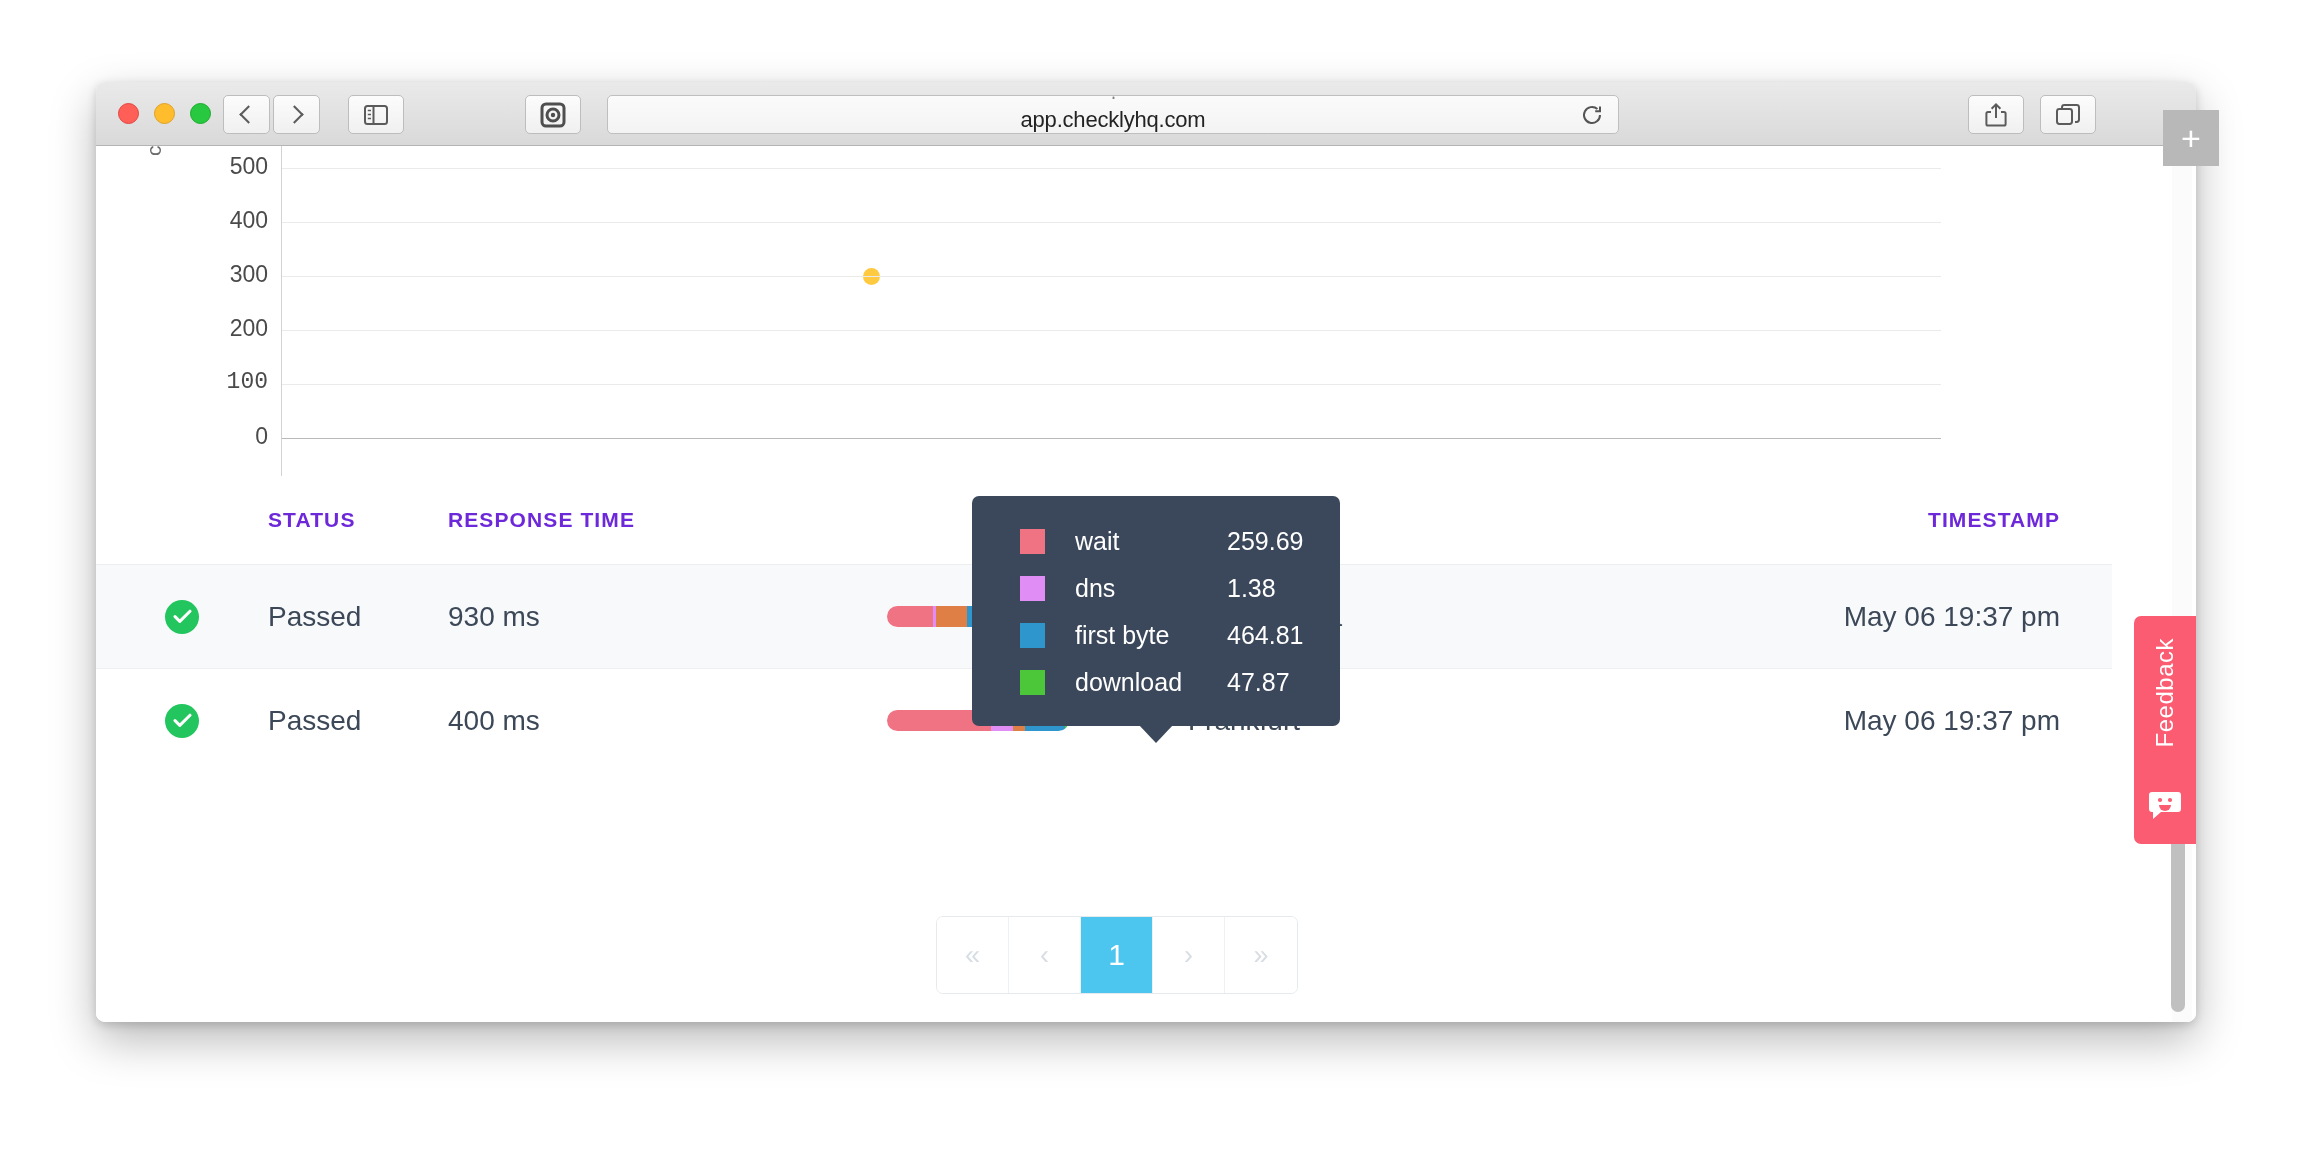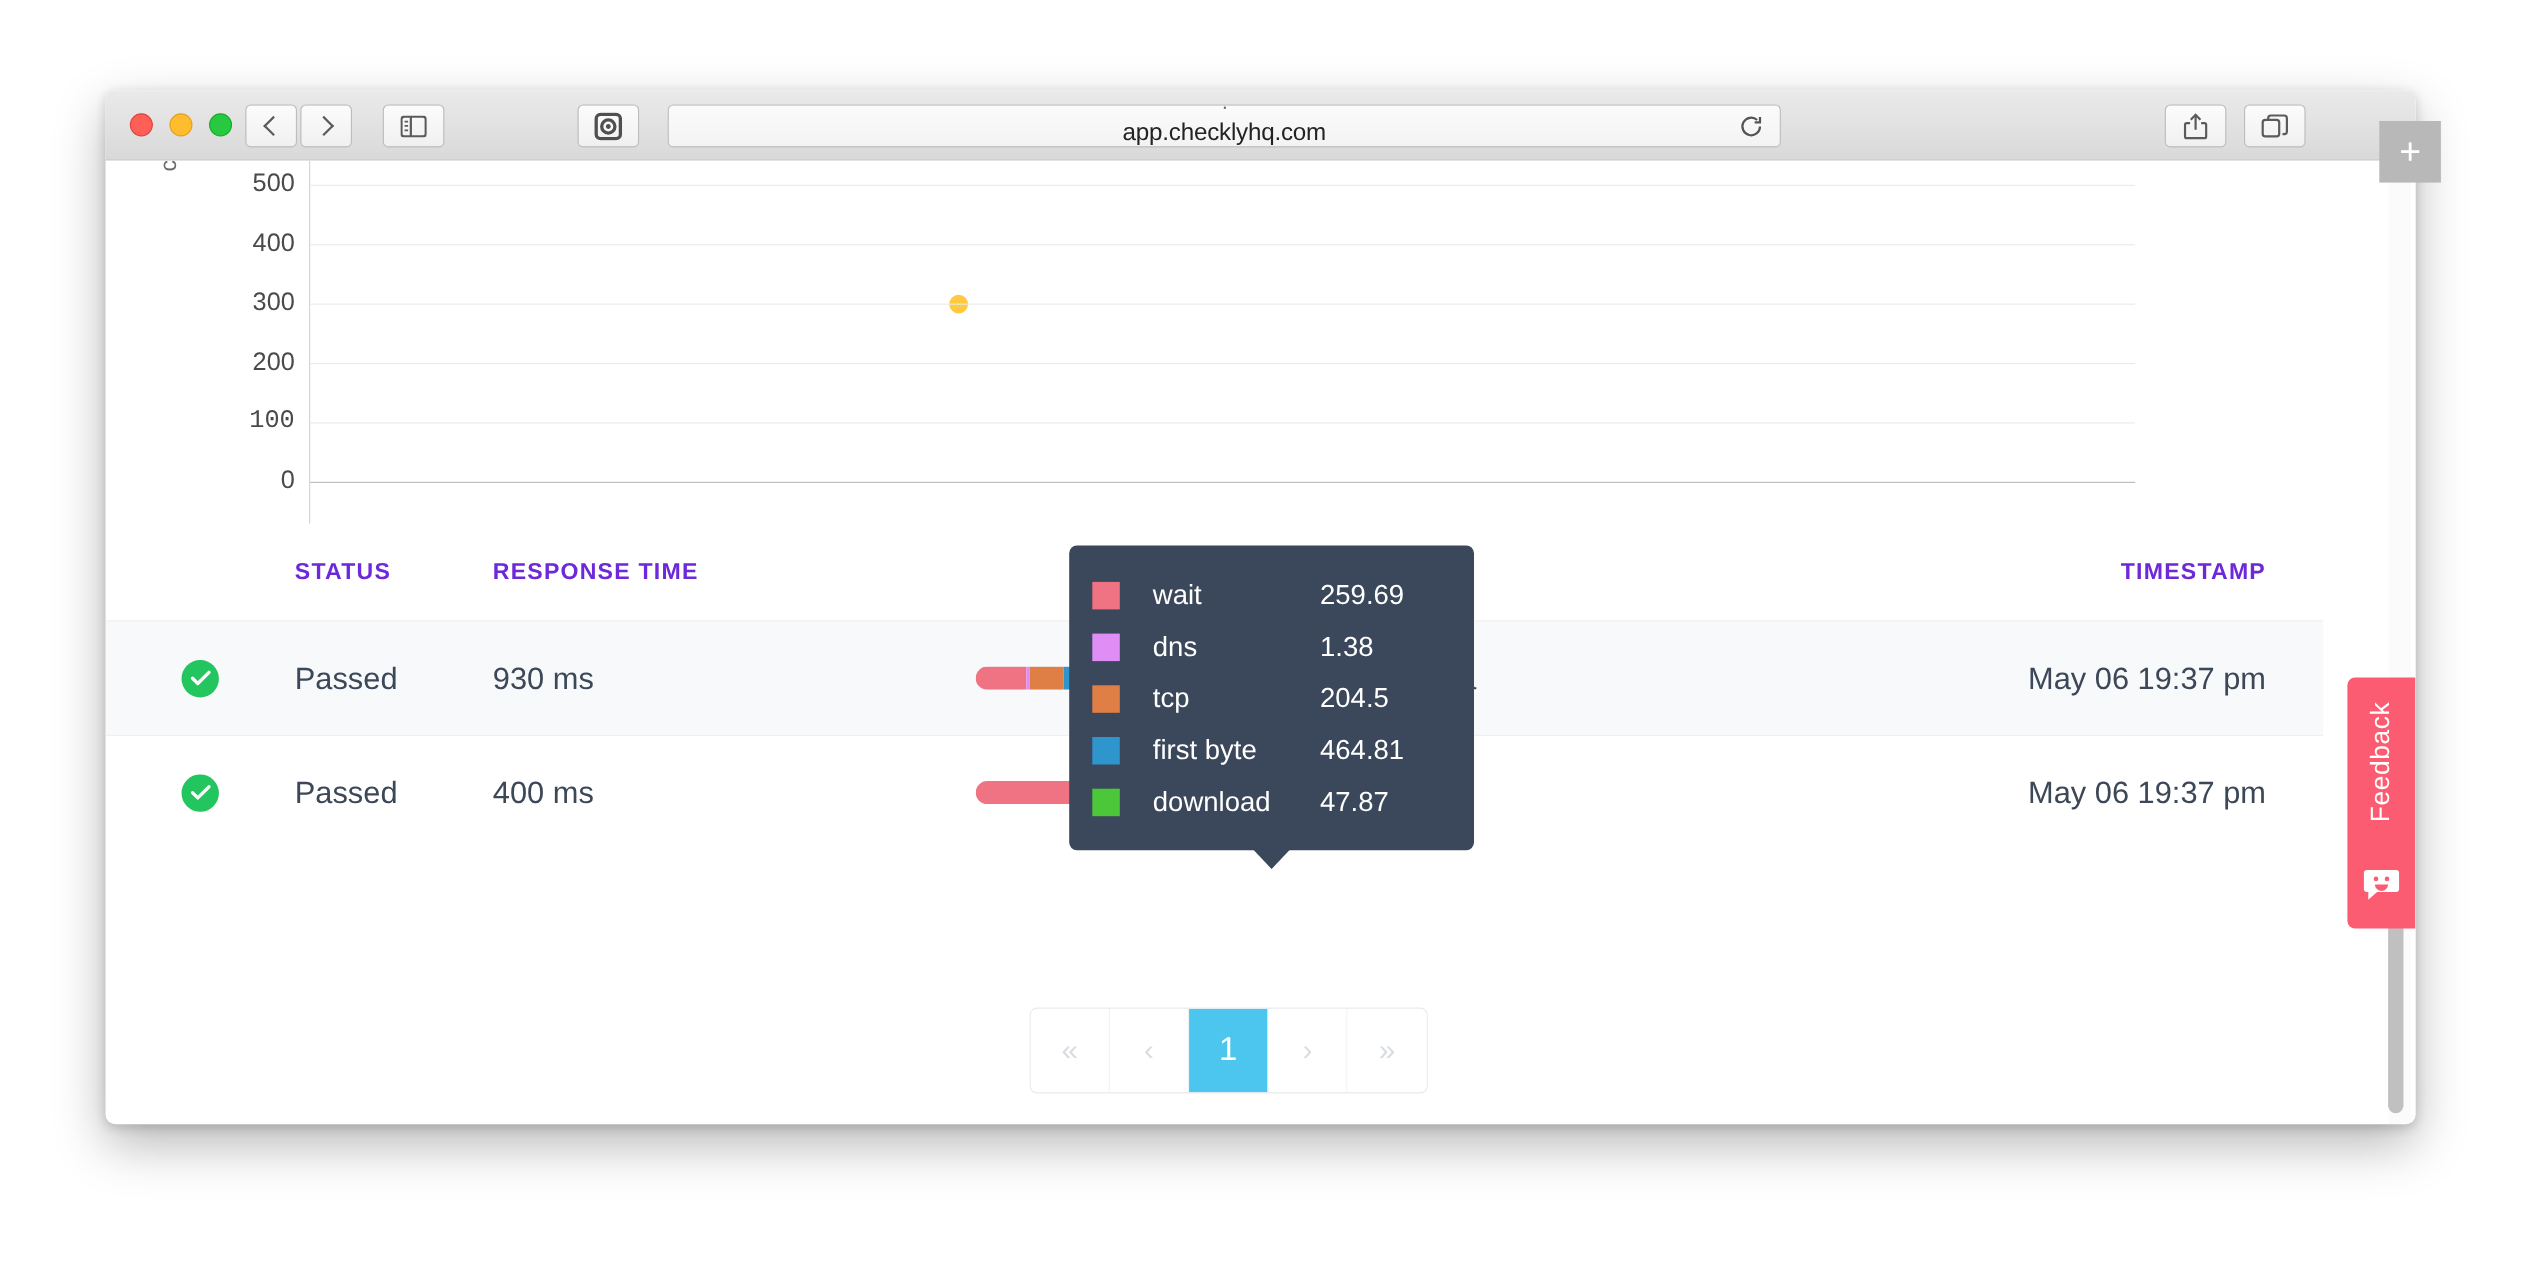--- a/index.html
+++ b/index.html
@@ -179,21 +179,21 @@
     padding: 22px 0 20px 0;
     z-index: 40;
   }
   #tooltip::after {
     content: ""; position: absolute;
     left: 50%; bottom: -17px; transform: translateX(-50%);
     border-left: 17px solid transparent;
     border-right: 17px solid transparent;
     border-top: 18px solid #3b475a;
   }
-  .tt-row { display: flex; align-items: center; height: 47px; padding-left: 21px; }
+  .tt-row { display: flex; align-items: center; height: 47px; padding-left: 48px; }
   .tt-swatch { width: 25px; height: 25px; flex: none; }
   .tt-label { width: 152px; margin-left: 30px; font-size: 25px; color: #ffffff; }
   .tt-value { font-size: 25px; color: #ffffff; }
 
   
   #feedback-tab {
     position: absolute; right: 0; top: 470px;
     width: 62px; height: 228px;
     background: #fb5c72;
     border-radius: 7px 0 0 7px;
@@ -375,25 +375,20 @@
           <span class="tt-swatch" style="background: rgb(239, 115, 131);"></span>
           <span class="tt-label">wait</span>
           <span class="tt-value">259.69</span>
         </div>
         <div class="tt-row">
           <span class="tt-swatch" style="background: rgb(224, 142, 245);"></span>
           <span class="tt-label">dns</span>
           <span class="tt-value">1.38</span>
         </div>
         <div class="tt-row">
-          <span class="tt-swatch" style="background: rgb(224, 127, 69);"></span>
-          <span class="tt-label">tcp</span>
-          <span class="tt-value">204.5</span>
-        </div>
-        <div class="tt-row">
           <span class="tt-swatch" style="background: rgb(46, 149, 205);"></span>
           <span class="tt-label">first byte</span>
           <span class="tt-value">464.81</span>
         </div>
         <div class="tt-row">
           <span class="tt-swatch" style="background: rgb(76, 199, 58);"></span>
           <span class="tt-label">download</span>
           <span class="tt-value">47.87</span>
         </div>
       </div>

